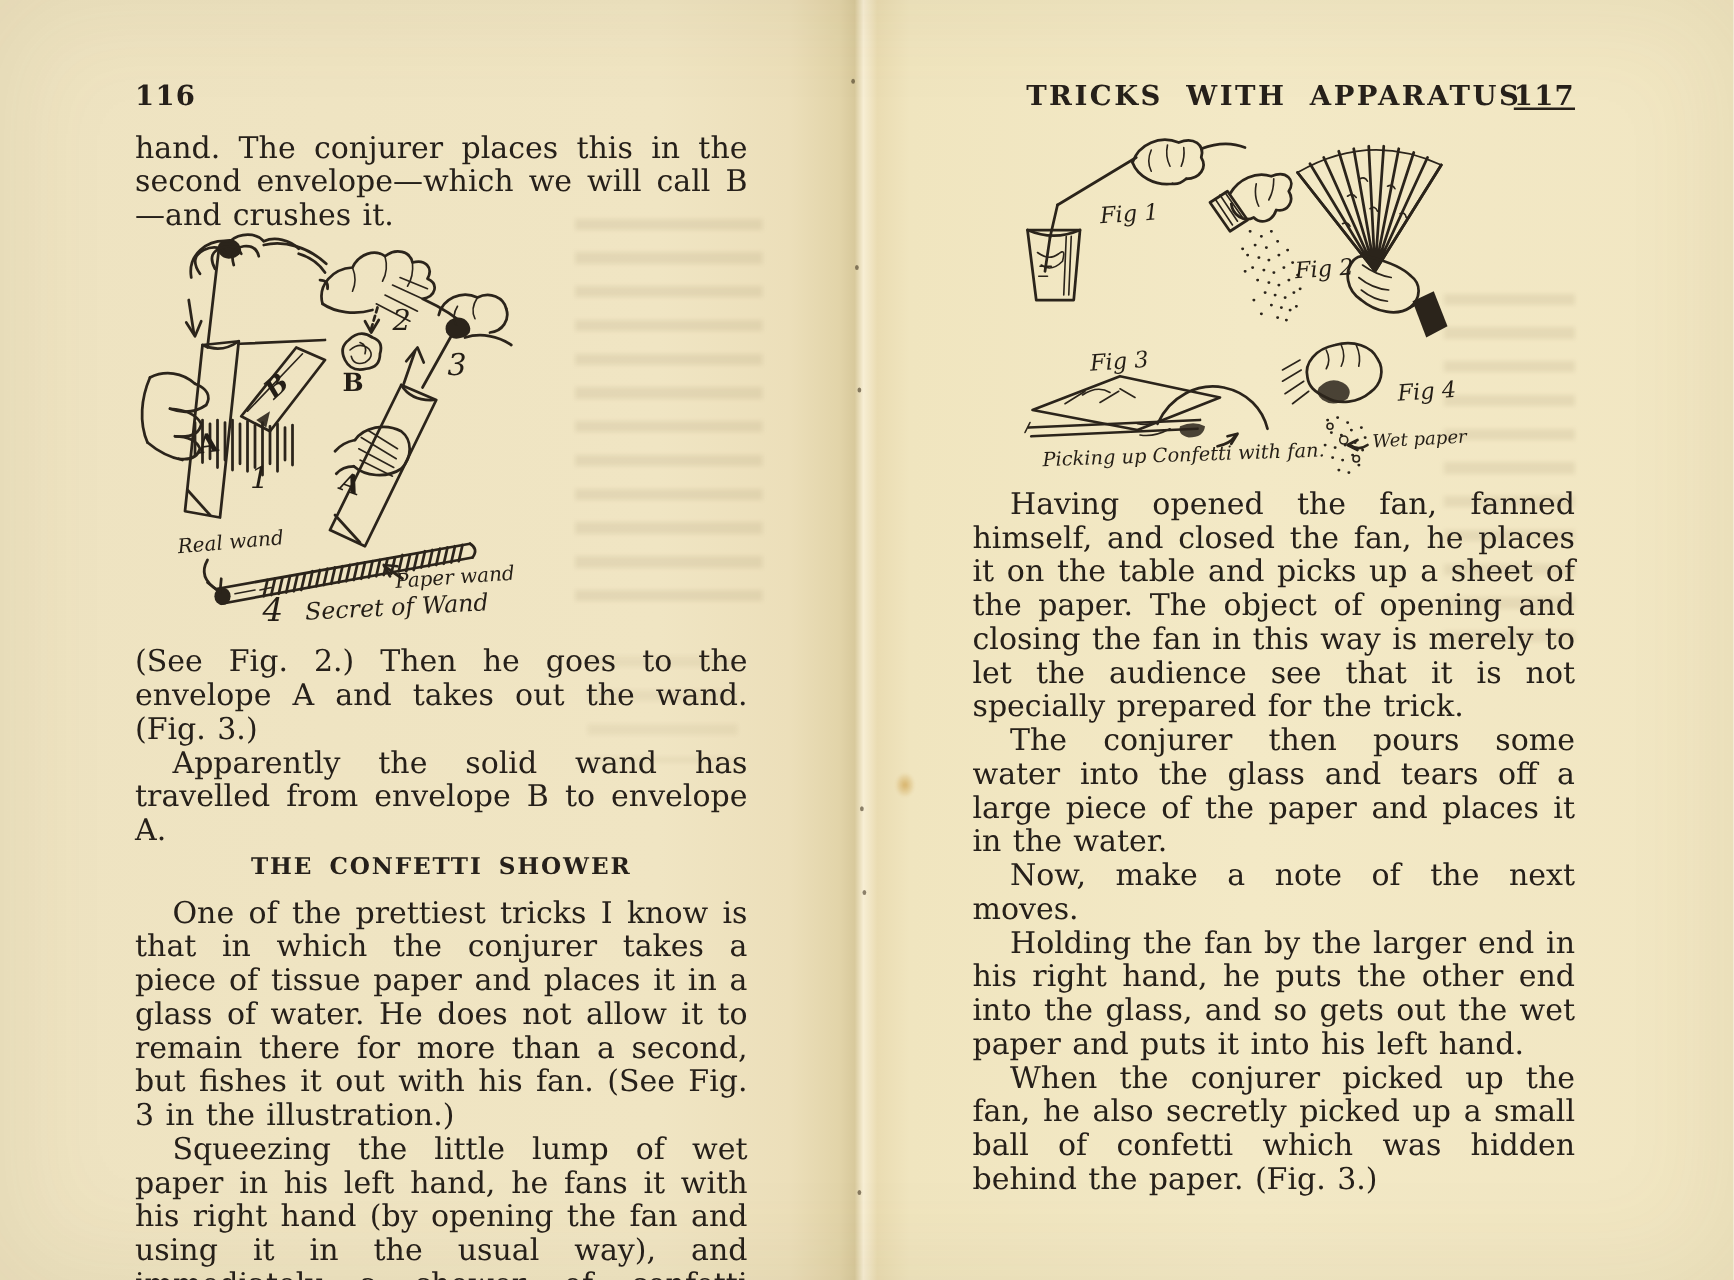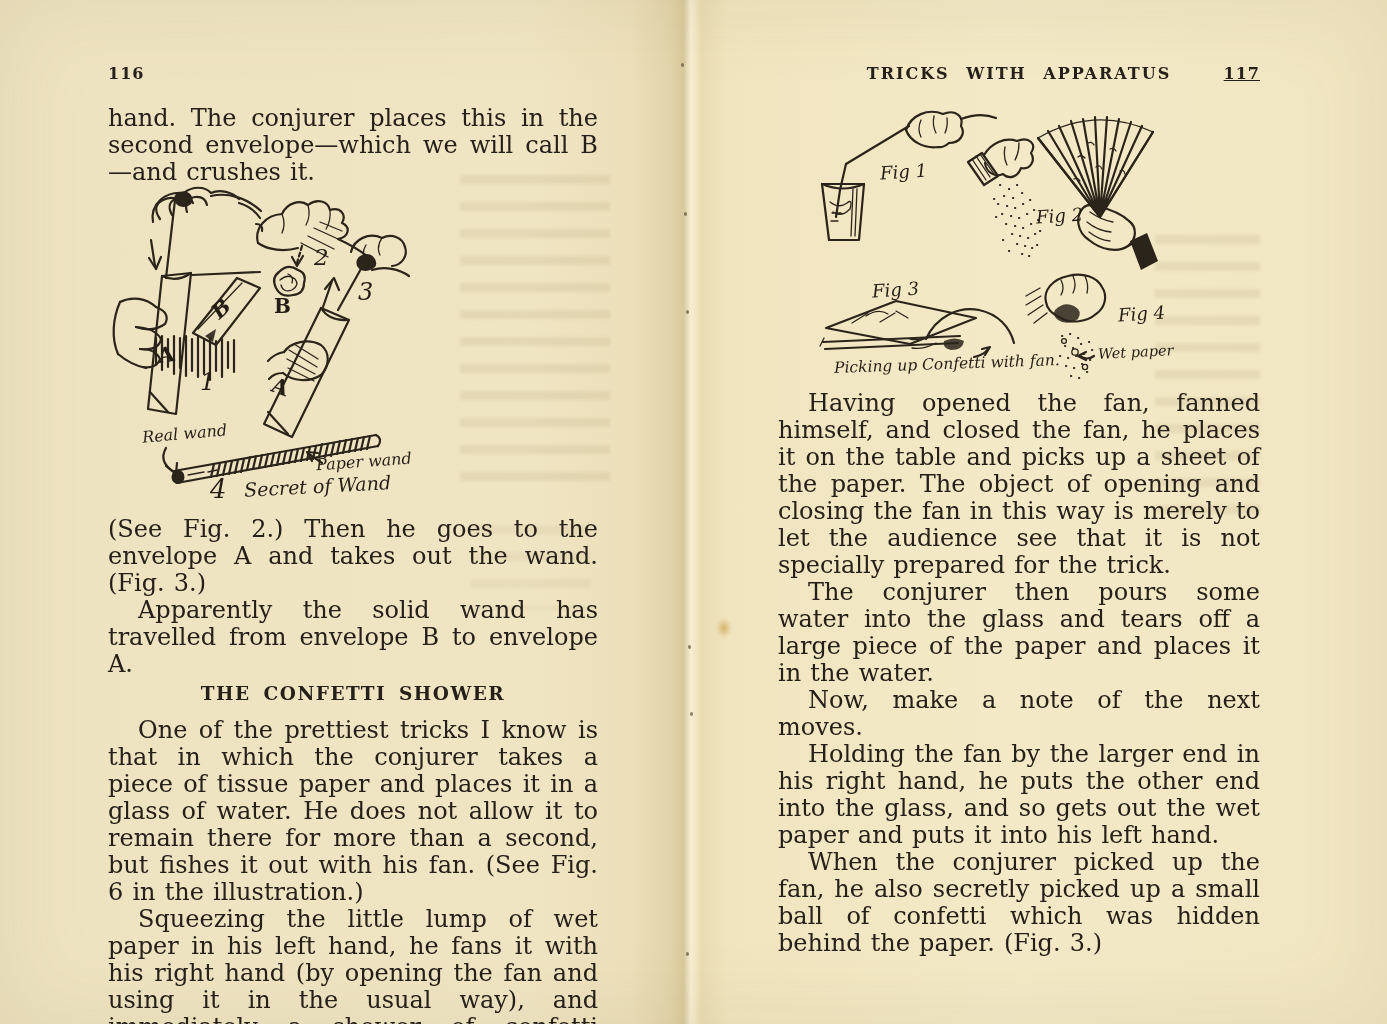--- a/index.html
+++ b/index.html
@@ -6,21 +6,21 @@
     font-family:"DejaVu Serif","Liberation Serif",serif;}
   .spread{position:relative;width:1387px;height:1024px;color:#26201a;
     background:linear-gradient(90deg,
       #eee3c1 0%, #f0e5c3 38%, #ecdfba 45.5%, #e2d4a9 48.4%, #d8c99c 49.3%,
       #f7eed4 49.8%, #eadcb2 50.6%, #f0e5bf 52.5%, #f3e9c6 72%, #f1e6c2 100%);
     box-shadow:inset 0 0 90px rgba(120,95,50,.10);}
   .page{position:absolute;top:64px;}
   .page-left{left:108px;width:490px;}
   .page-right{left:778px;width:482px;}
   .runhead{position:relative;height:27px;margin-bottom:14px;font-weight:bold;
-    font-size:16px;letter-spacing:2px;}
+    font-size:22px;letter-spacing:2px;}
   .runhead .title{display:block;text-align:center;word-spacing:9px;}
   .pagenum{position:absolute;top:0;font-weight:bold;letter-spacing:1px;}
   .pagenum.left{left:0;} .pagenum.right{right:0;text-decoration:underline;}
   p.body{font-size:24px;line-height:27px;margin:0;text-align:justify;
     word-spacing:1.5px;hyphens:none;}
   .indent{text-indent:30px;}
   .section-heading{text-align:center;font-weight:bold;font-size:18.5px;
     letter-spacing:1.5px;word-spacing:5px;margin:5px 0 13px;}
   figure.fig{position:relative;margin:0;}
   .fig-left{width:310px;height:330px;margin:5px 0 9px 70px;}
@@ -134,21 +134,21 @@
       <span class="hw" style="left:34px;top:238px;font-size:16px;transform:rotate(-5deg);">Real wand</span>
       <span class="hw" style="left:208px;top:266px;font-size:16px;transform:rotate(-4deg);">Paper wand</span>
       <span class="hw" style="left:136px;top:289px;font-size:19px;transform:rotate(-3deg);">Secret of Wand</span>
     </figure>
 
     <p class="body">(See Fig. 2.)  Then he goes to the envelope A and takes out the wand.  (Fig. 3.)</p>
     <p class="body indent">Apparently the solid wand has travelled from envelope B to envelope A.</p>
 
     <h2 class="section-heading">THE CONFETTI SHOWER</h2>
 
-    <p class="body indent">One of the prettiest tricks I know is that in which the conjurer takes a piece of tissue paper and places it in a glass of water.  He does not allow it to remain there for more than a second, but fishes it out with his fan.  (See Fig. 6 in the illustration.)</p>
+    <p class="body indent">One of the prettiest tricks I know is that in which the conjurer takes a piece of tissue paper and places it in a glass of water.  He does not allow it to remain there for more than a second, but fishes it out with his fan.  (See Fig. 3 in the illustration.)</p>
     <p class="body indent">Squeezing the little lump of wet paper in his left hand, he fans it with his right hand (by opening the fan and using it in the usual way), and immediately a shower of confetti comes from his hand.  (See Fig. 2.)  The wet paper has disappeared altogether.</p>
   </section>
 
   <section class="page page-right">
     <header class="runhead">
       <span class="title">TRICKS WITH APPARATUS</span>
       <span class="pagenum right">117</span>
     </header>
 
 

